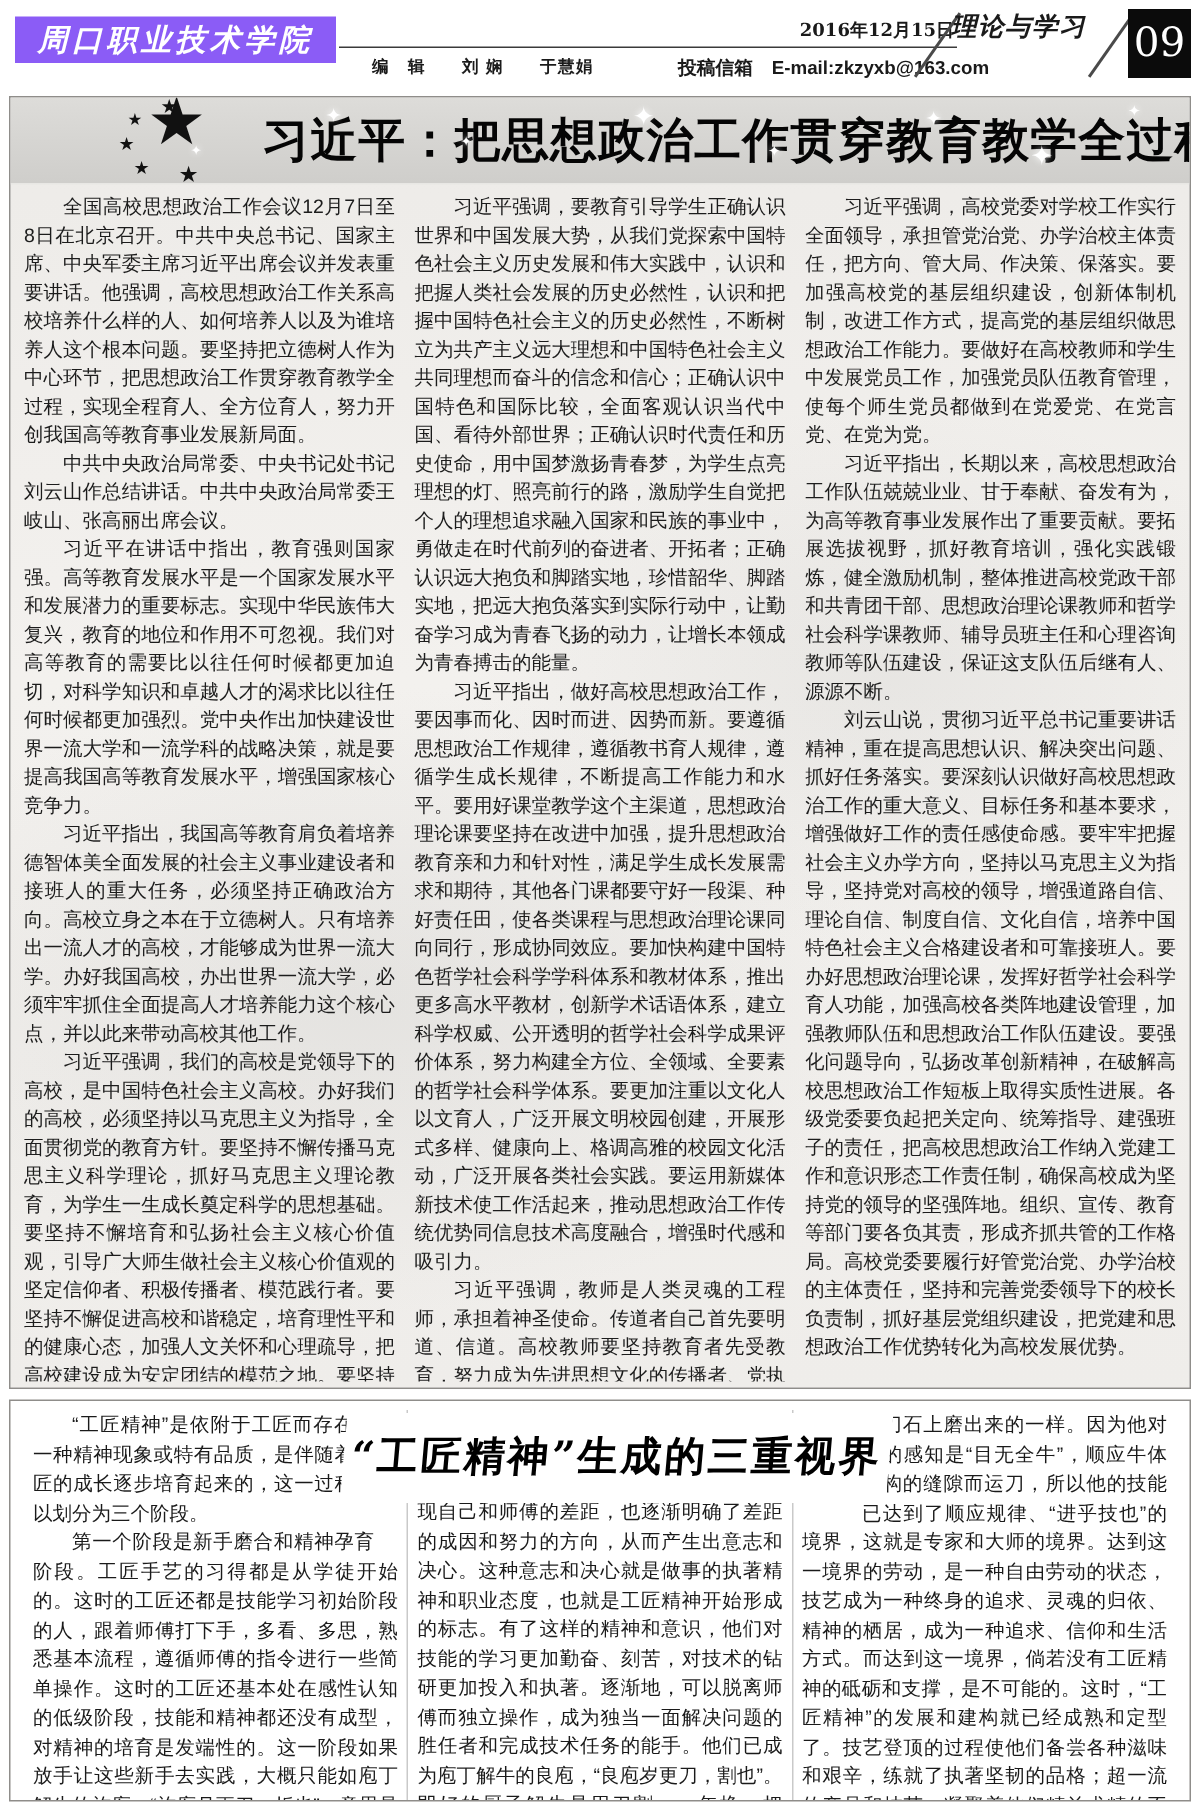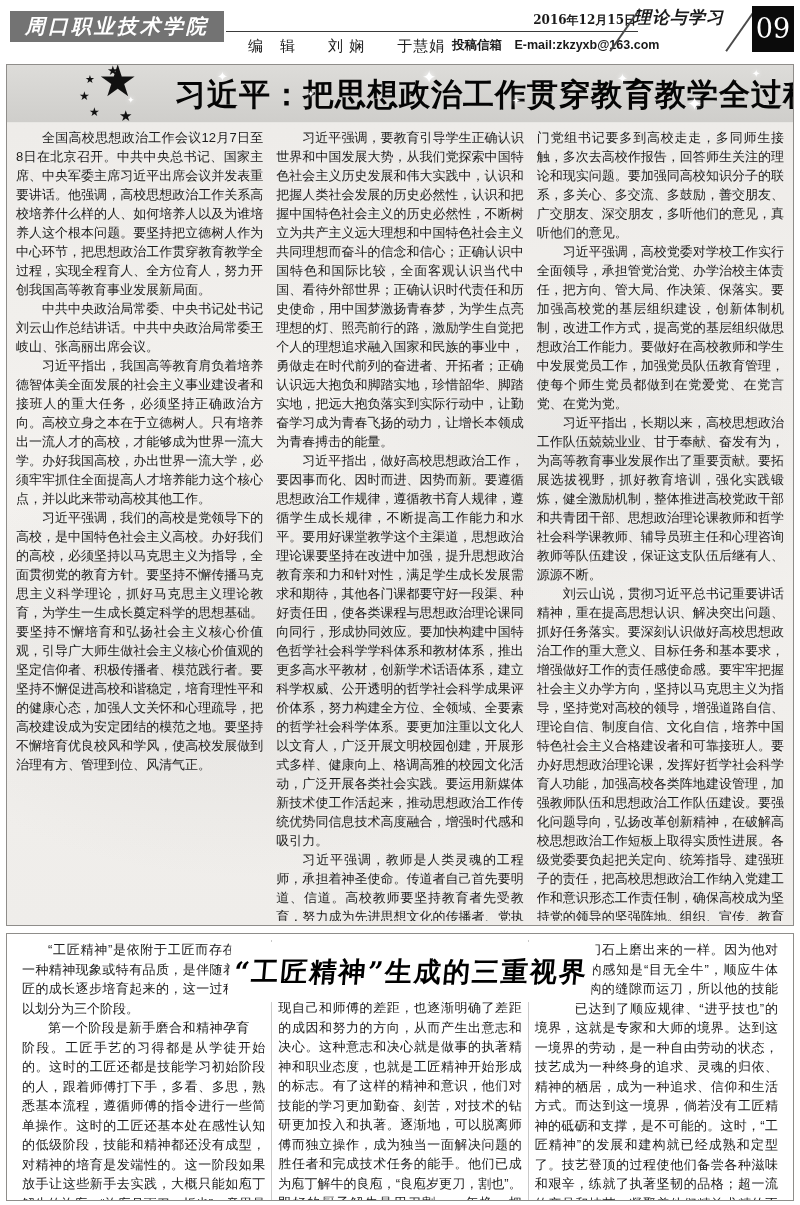--- a/index.html
+++ b/index.html
@@ -8,31 +8,31 @@
     position: relative;
     background: #ffffff;
     font-family: "Liberation Sans", sans-serif;
     color: #1a1a1a;
     overflow: hidden;
   }
   
   .header { position:absolute; left:0; top:0; width:800px; height:62px; background:#fff; }
   .masthead {
     position:absolute; left:10px; top:11px; width:214px; height:31px;
-    background:#737373; color:#fff; text-align:center; line-height:31px;
+    background:#8b5cf6; color:#fff; text-align:center; line-height:31px;
     font-family:"DejaVu Serif", serif; font-weight:bold; font-style:italic;
     font-size:20px; letter-spacing:3px;
   }
   .hrule { position:absolute; left:226px; top:31px; width:412px; height:1px; background:#3a3a3a; }
   .date-line {
     position:absolute; left:420px; top:12px; width:216px; text-align:right;
     font-size:12px; font-weight:bold; font-family:"DejaVu Serif", serif;
   }
   .editors-line {
-    position:absolute; left:248px; top:37px; font-size:15px; font-weight:normal;
+    position:absolute; left:248px; top:37px; font-size:11px; font-weight:bold;
     letter-spacing:1px;
   }
   .email-line {
     position:absolute; left:452px; top:37px; font-size:12.5px; font-weight:bold;
   }
   .section-wrap { position:absolute; left:612px; top:4px; width:140px; height:52px; }
   .diag { position:absolute; width:2px; height:52px; background:#4a4a4a; transform:rotate(35deg); }
   .diag.d1 { left:12px; top:0; }
   .diag.d2 { left:128px; top:0; }
   .section-label {
@@ -143,32 +143,32 @@
       <span class="star s3">★</span>
       <span class="star s4">★</span>
       <span class="star s5">★</span>
     </div>
     <div class="banner-headline">习近平：把思想政治工作贯穿教育教学全过程</div>
   </div>
   <div class="main-cols">
     <div class="col">
       <p>全国高校思想政治工作会议12月7日至8日在北京召开。中共中央总书记、国家主席、中央军委主席习近平出席会议并发表重要讲话。他强调，高校思想政治工作关系高校培养什么样的人、如何培养人以及为谁培养人这个根本问题。要坚持把立德树人作为中心环节，把思想政治工作贯穿教育教学全过程，实现全程育人、全方位育人，努力开创我国高等教育事业发展新局面。</p>
       <p>中共中央政治局常委、中央书记处书记刘云山作总结讲话。中共中央政治局常委王岐山、张高丽出席会议。</p>
+      <p>习近平在讲话中指出，教育强则国家强。高等教育发展水平是一个国家发展水平和发展潜力的重要标志。实现中华民族伟大复兴，教育的地位和作用不可忽视。我们对高等教育的需要比以往任何时候都更加迫切，对科学知识和卓越人才的渴求比以往任何时候都更加强烈。党中央作出加快建设世界一流大学和一流学科的战略决策，就是要提高我国高等教育发展水平，增强国家核心竞争力。</p>
       <p>习近平指出，我国高等教育肩负着培养德智体美全面发展的社会主义事业建设者和接班人的重大任务，必须坚持正确政治方向。高校立身之本在于立德树人。只有培养出一流人才的高校，才能够成为世界一流大学。办好我国高校，办出世界一流大学，必须牢牢抓住全面提高人才培养能力这个核心点，并以此来带动高校其他工作。</p>
       <p>习近平强调，我们的高校是党领导下的高校，是中国特色社会主义高校。办好我们的高校，必须坚持以马克思主义为指导，全面贯彻党的教育方针。要坚持不懈传播马克思主义科学理论，抓好马克思主义理论教育，为学生一生成长奠定科学的思想基础。要坚持不懈培育和弘扬社会主义核心价值观，引导广大师生做社会主义核心价值观的坚定信仰者、积极传播者、模范践行者。要坚持不懈促进高校和谐稳定，培育理性平和的健康心态，加强人文关怀和心理疏导，把高校建设成为安定团结的模范之地。要坚持不懈培育优良校风和学风，使高校发展做到治理有方、管理到位、风清气正。</p>
 
     </div>
     <div class="col">
       <p>习近平强调，要教育引导学生正确认识世界和中国发展大势，从我们党探索中国特色社会主义历史发展和伟大实践中，认识和把握人类社会发展的历史必然性，认识和把握中国特色社会主义的历史必然性，不断树立为共产主义远大理想和中国特色社会主义共同理想而奋斗的信念和信心；正确认识中国特色和国际比较，全面客观认识当代中国、看待外部世界；正确认识时代责任和历史使命，用中国梦激扬青春梦，为学生点亮理想的灯、照亮前行的路，激励学生自觉把个人的理想追求融入国家和民族的事业中，勇做走在时代前列的奋进者、开拓者；正确认识远大抱负和脚踏实地，珍惜韶华、脚踏实地，把远大抱负落实到实际行动中，让勤奋学习成为青春飞扬的动力，让增长本领成为青春搏击的能量。</p>
       <p>习近平指出，做好高校思想政治工作，要因事而化、因时而进、因势而新。要遵循思想政治工作规律，遵循教书育人规律，遵循学生成长规律，不断提高工作能力和水平。要用好课堂教学这个主渠道，思想政治理论课要坚持在改进中加强，提升思想政治教育亲和力和针对性，满足学生成长发展需求和期待，其他各门课都要守好一段渠、种好责任田，使各类课程与思想政治理论课同向同行，形成协同效应。要加快构建中国特色哲学社会科学学科体系和教材体系，推出更多高水平教材，创新学术话语体系，建立科学权威、公开透明的哲学社会科学成果评价体系，努力构建全方位、全领域、全要素的哲学社会科学体系。要更加注重以文化人以文育人，广泛开展文明校园创建，开展形式多样、健康向上、格调高雅的校园文化活动，广泛开展各类社会实践。要运用新媒体新技术使工作活起来，推动思想政治工作传统优势同信息技术高度融合，增强时代感和吸引力。</p>
       <p>习近平强调，教师是人类灵魂的工程师，承担着神圣使命。传道者自己首先要明道、信道。高校教师要坚持教育者先受教育，努力成为先进思想文化的传播者、党执政的坚定支持者，更好担起学生健康成长指导者和引路人的责任。要加强师德师风建设，坚持教书和育人相统一，坚持言传和身教相统一，坚持潜心问道和关注社会相统一，坚持学术自由和学术规范相统一，引导广大教师以德立身、以德立学、以德施教。</p>
 
     </div>
     <div class="col">
-      <p class="cont">门党组书记要多到高校走走，多同师生接触，多次去高校作报告，回答师生关注的理论和现实问题。要加强同高校知识分子的联系，多关心、多交流、多鼓励，善交朋友、广交朋友、深交朋友，多听他们的意见，真听他们的意见。</p>
       <p>习近平强调，高校党委对学校工作实行全面领导，承担管党治党、办学治校主体责任，把方向、管大局、作决策、保落实。要加强高校党的基层组织建设，创新体制机制，改进工作方式，提高党的基层组织做思想政治工作能力。要做好在高校教师和学生中发展党员工作，加强党员队伍教育管理，使每个师生党员都做到在党爱党、在党言党、在党为党。</p>
       <p>习近平指出，长期以来，高校思想政治工作队伍兢兢业业、甘于奉献、奋发有为，为高等教育事业发展作出了重要贡献。要拓展选拔视野，抓好教育培训，强化实践锻炼，健全激励机制，整体推进高校党政干部和共青团干部、思想政治理论课教师和哲学社会科学课教师、辅导员班主任和心理咨询教师等队伍建设，保证这支队伍后继有人、源源不断。</p>
       <p>刘云山说，贯彻习近平总书记重要讲话精神，重在提高思想认识、解决突出问题、抓好任务落实。要深刻认识做好高校思想政治工作的重大意义、目标任务和基本要求，增强做好工作的责任感使命感。要牢牢把握社会主义办学方向，坚持以马克思主义为指导，坚持党对高校的领导，增强道路自信、理论自信、制度自信、文化自信，培养中国特色社会主义合格建设者和可靠接班人。要办好思想政治理论课，发挥好哲学社会科学育人功能，加强高校各类阵地建设管理，加强教师队伍和思想政治工作队伍建设。要强化问题导向，弘扬改革创新精神，在破解高校思想政治工作短板上取得实质性进展。各级党委要负起把关定向、统筹指导、建强班子的责任，把高校思想政治工作纳入党建工作和意识形态工作责任制，确保高校成为坚持党的领导的坚强阵地。组织、宣传、教育等部门要各负其责，形成齐抓共管的工作格局。高校党委要履行好管党治党、办学治校的主体责任，坚持和完善党委领导下的校长负责制，抓好基层党组织建设，把党建和思想政治工作优势转化为高校发展优势。</p>
 
     </div>
   </div>
 </div>
 
 <div class="bottom-box">
   <div class="bottom-cols">

